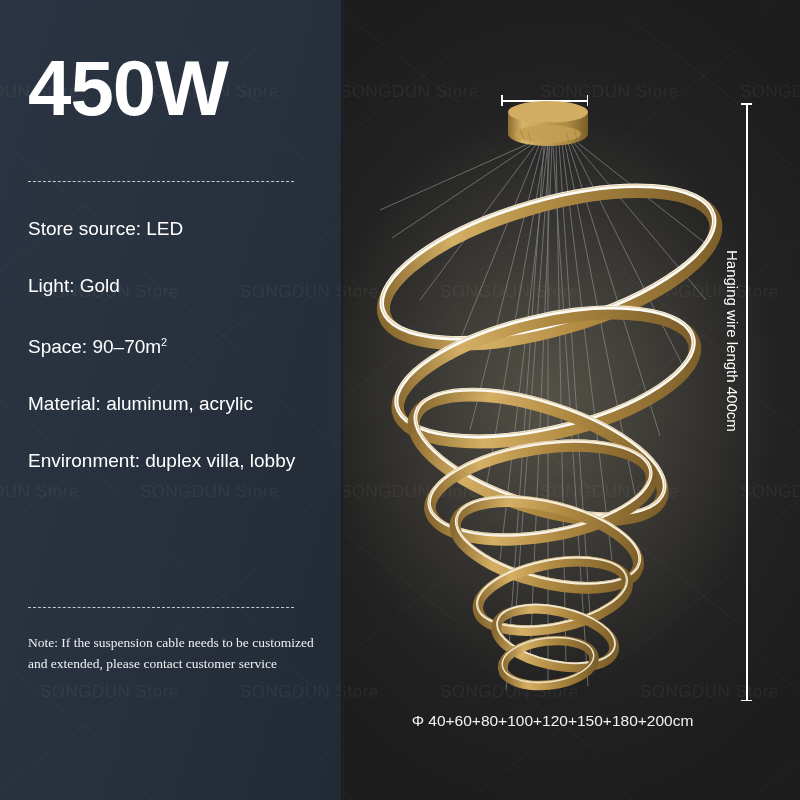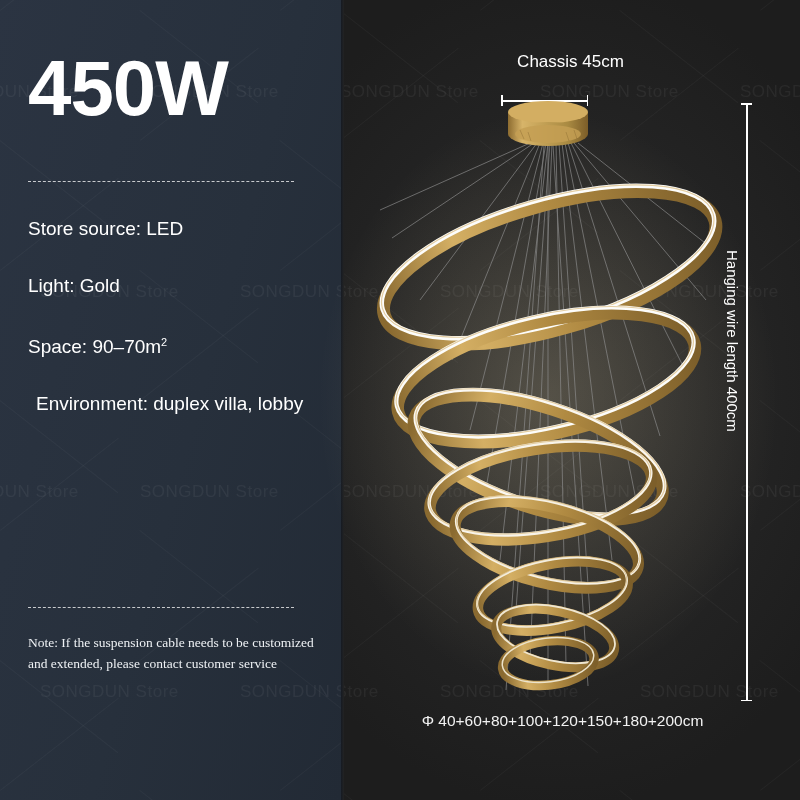--- a/index.html
+++ b/index.html
@@ -39,21 +39,21 @@
     border-top:1px dashed rgba(255,255,255,.75);
   }
   #divider-top{top:181px;}
   #divider-bottom{top:607px;}
 
   .spec-list{position:absolute;left:28px;top:216px;width:300px;}
   .spec-line{
     font-size:19px;color:#ffffff;line-height:25px;margin-bottom:32px;
     font-weight:400;white-space:nowrap;
   }
-  .spec-line.wrap{white-space:normal;width:300px;margin-left:8px;}
+  .spec-line.wrap{white-space:normal;width:300px;}
   .sup{font-size:11px;vertical-align:super;}
 
   .note{
     position:absolute;left:28px;top:632px;width:292px;
     font-size:13.5px;line-height:21px;color:#eef1f4;font-weight:400;font-family:Liberation Serif, serif;
   }
 
   
   .stage{
     position:absolute;left:341px;top:0;width:459px;height:800px;
@@ -81,21 +81,21 @@
   .vbar .cap{position:absolute;left:0;width:11px;height:1.5px;background:#fff;}
   .vbar .cap.t{top:0;}
   .vbar .cap.b{bottom:0;}
   .vlabel{
     position:absolute;left:741px;top:250px;
     font-size:15px;color:#ffffff;white-space:nowrap;
     transform:rotate(90deg);transform-origin:0 0;
   }
 
   .size-caption{
-    position:absolute;left:333px;top:712px;width:459px;text-align:center;
+    position:absolute;left:323px;top:712px;width:459px;text-align:center;
     font-size:15.5px;color:#f2f2f2;
   }
 
   .lamp{position:absolute;left:0;top:0;width:800px;height:800px;}
 </style>
 </head>
 <body>
 
 <div id="page">
 
@@ -136,20 +136,21 @@
       </div>
 
     <div class="power">450W</div>
 
     <div class="divider" id="divider-top"></div>
 
     <div class="spec-list">
       <div class="spec-line">Store source: LED</div>
       <div class="spec-line">Light: Gold</div>
       <div class="spec-line"><span>Space: 90–70m</span><span class="sup">2</span></div>
+      <div class="spec-line">Material: aluminum, acrylic</div>
       <div class="spec-line wrap">Environment: duplex villa, lobby</div>
     </div>
 
     <div class="divider" id="divider-bottom"></div>
 
     <div class="note">Note: If the suspension cable needs to be customized and extended, please contact customer service</div>
   </div>
 
   <div class="stage">
     <div class="stage-watermarks">
@@ -187,21 +188,20 @@
         <div class="wm-diag" style="left: 419px; top: 530px; transform: rotate(-38deg);"></div>
         <div class="wm-diag" style="left: -1px; top: 660px; transform: rotate(-38deg);"></div>
         <div class="wm-diag" style="left: 139px; top: 660px; transform: rotate(38deg);"></div>
         <div class="wm-diag" style="left: 279px; top: 660px; transform: rotate(-38deg);"></div>
         <div class="wm-diag" style="left: 419px; top: 660px; transform: rotate(38deg);"></div>
         <div class="wm-diag" style="left: -1px; top: 790px; transform: rotate(38deg);"></div>
         <div class="wm-diag" style="left: 139px; top: 790px; transform: rotate(-38deg);"></div>
         <div class="wm-diag" style="left: 279px; top: 790px; transform: rotate(38deg);"></div>
         <div class="wm-diag" style="left: 419px; top: 790px; transform: rotate(-38deg);"></div>
       </div>
-    <div class="chassis-label">Chassis 45cm</div>
 
     <div class="hbar">
       <div class="cap l"></div>
       <div class="line"></div>
       <div class="cap r"></div>
     </div>
   </div>
   <div class="stage-seam"></div>
 
   <svg class="lamp" viewBox="0 0 800 800">

